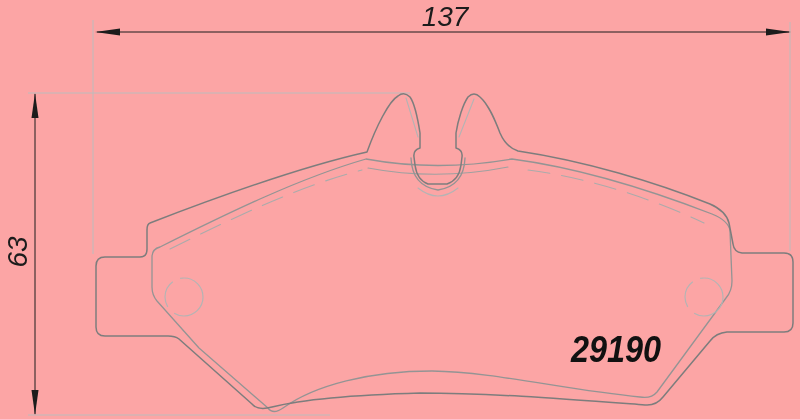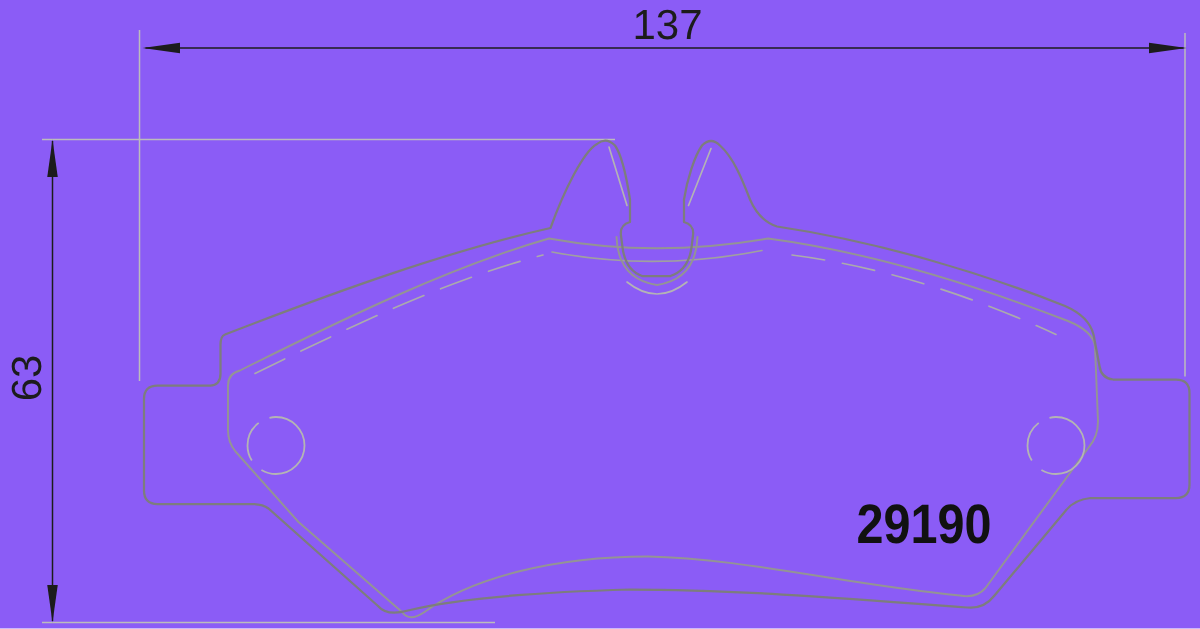--- a/index.html
+++ b/index.html
@@ -1,21 +1,22 @@
 <!DOCTYPE html>
 <html><head>
 <meta charset="utf-8">
 <style>
   html,body{margin:0;padding:0;background:#ffffff;}
   .stage{
     position:relative;
     width:800px;height:419px;
-    background:#8b5cf6;
+    background:#fca5a5;
     overflow:hidden;
     font-family:"Liberation Sans", sans-serif;
+    font-style:italic;
   }
   svg{display:block;}
   
   .outline{fill:none;stroke:#7d7d7d;stroke-width:1.5;stroke-linejoin:round;stroke-linecap:round;}
   .outline-soft{fill:none;stroke:#949494;stroke-width:1.3;stroke-linejoin:round;stroke-linecap:round;}
   .faint{fill:none;stroke:#b4b4b4;stroke-width:1.1;stroke-linecap:round;}
   .chamfer{fill:none;stroke:#a0a0a0;stroke-width:1.1;stroke-linecap:round;}
   .dashed{fill:none;stroke:#ababab;stroke-width:1.1;stroke-dasharray:22 12;stroke-linecap:round;}
   .hole{fill:none;stroke:#b4b4b4;stroke-width:1.2;stroke-dasharray:40 9 28 8;}
   .dimline{fill:none;stroke:#1c1c1c;stroke-width:1;}

